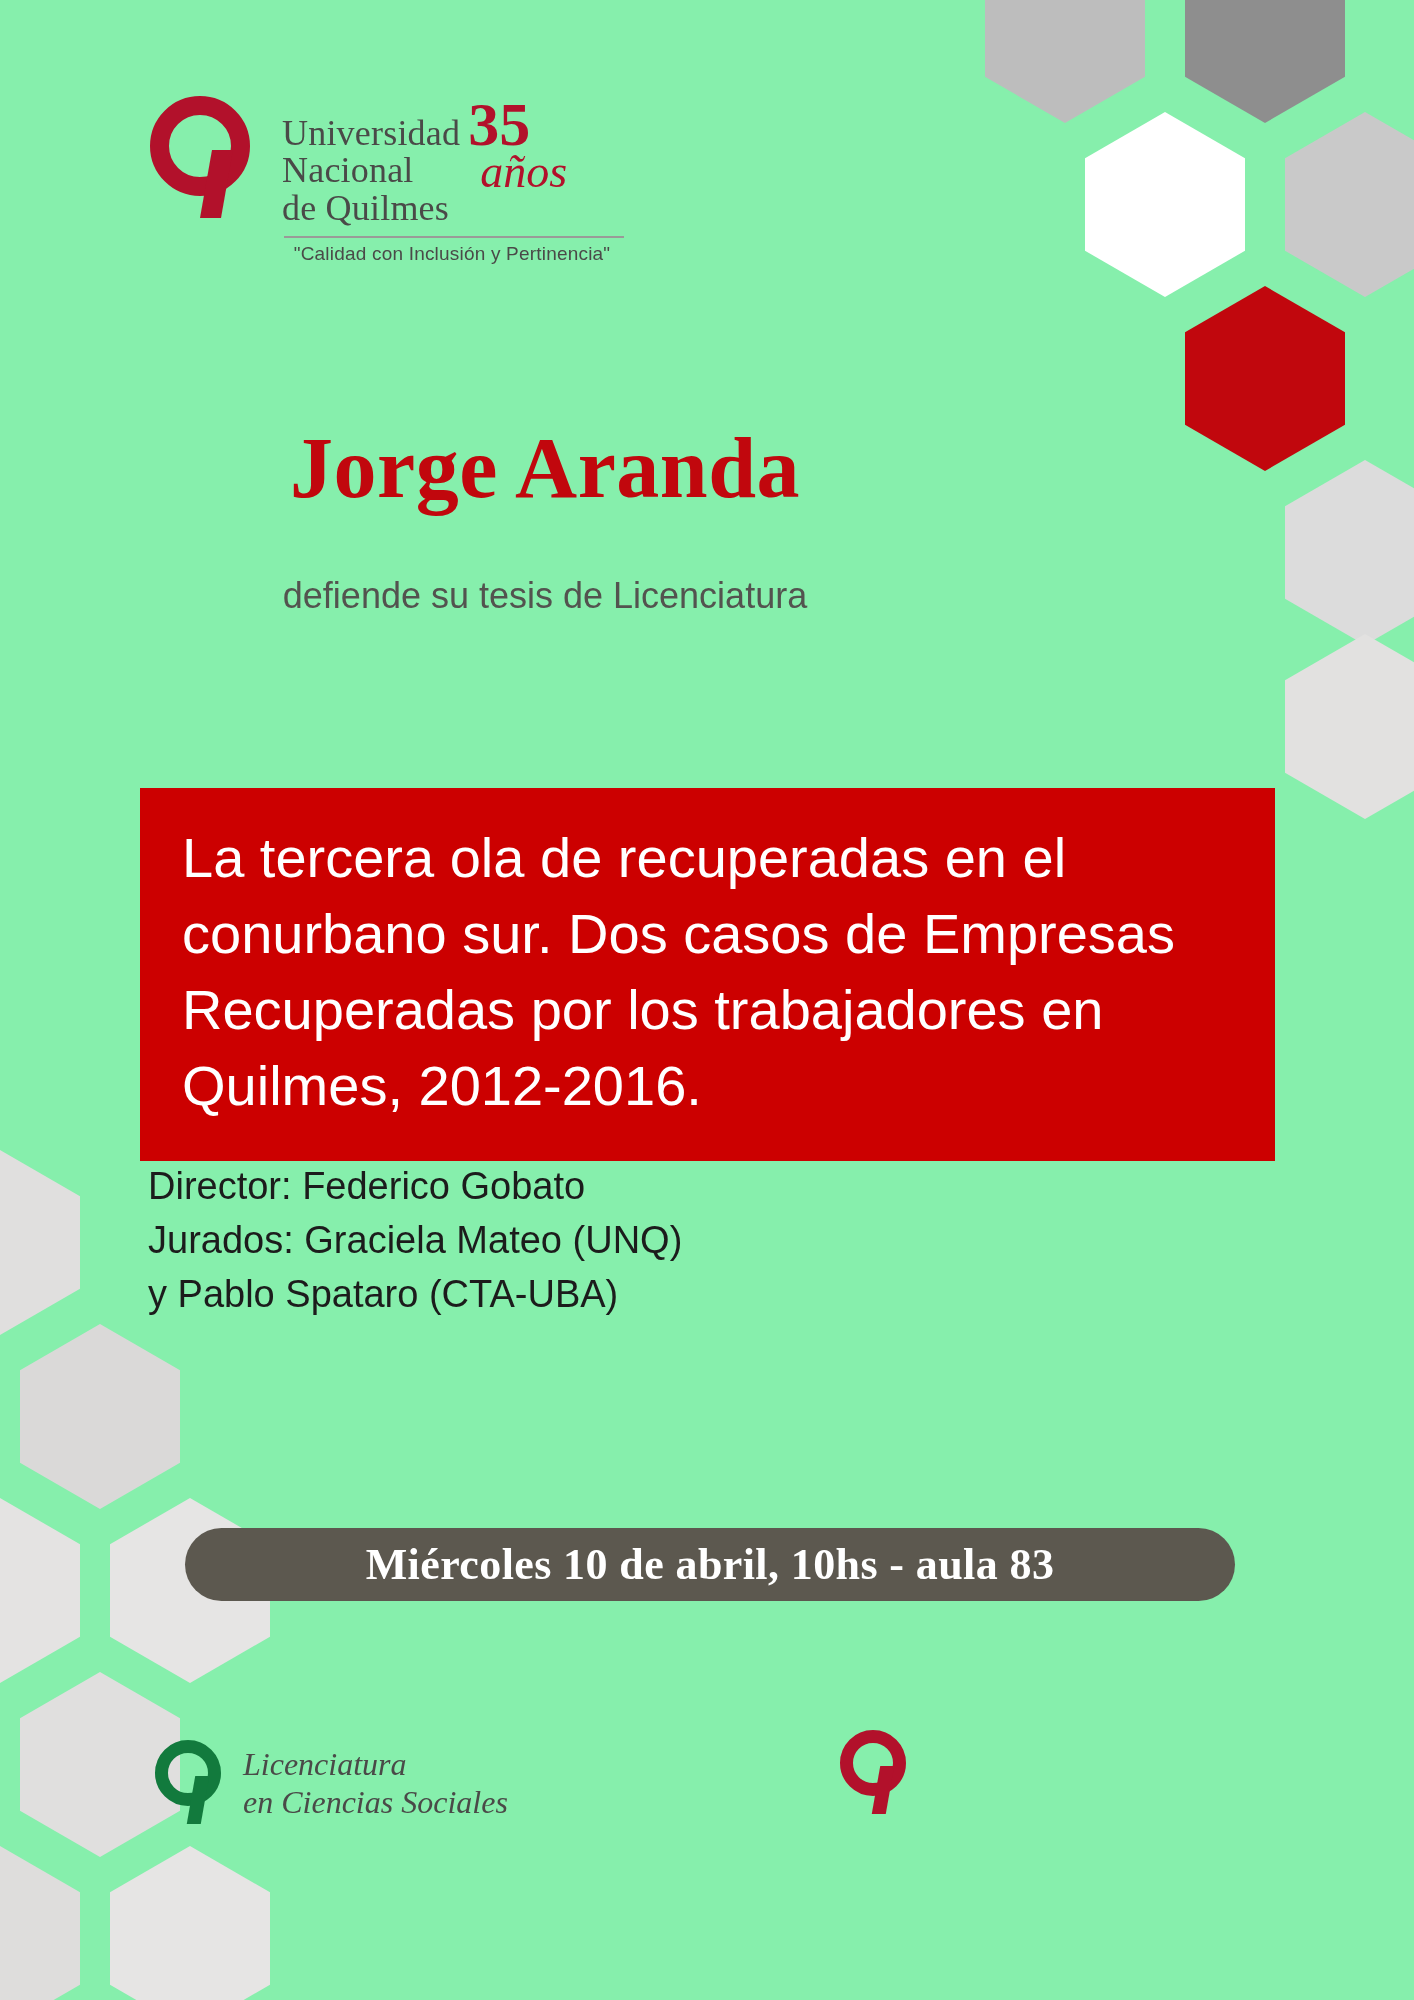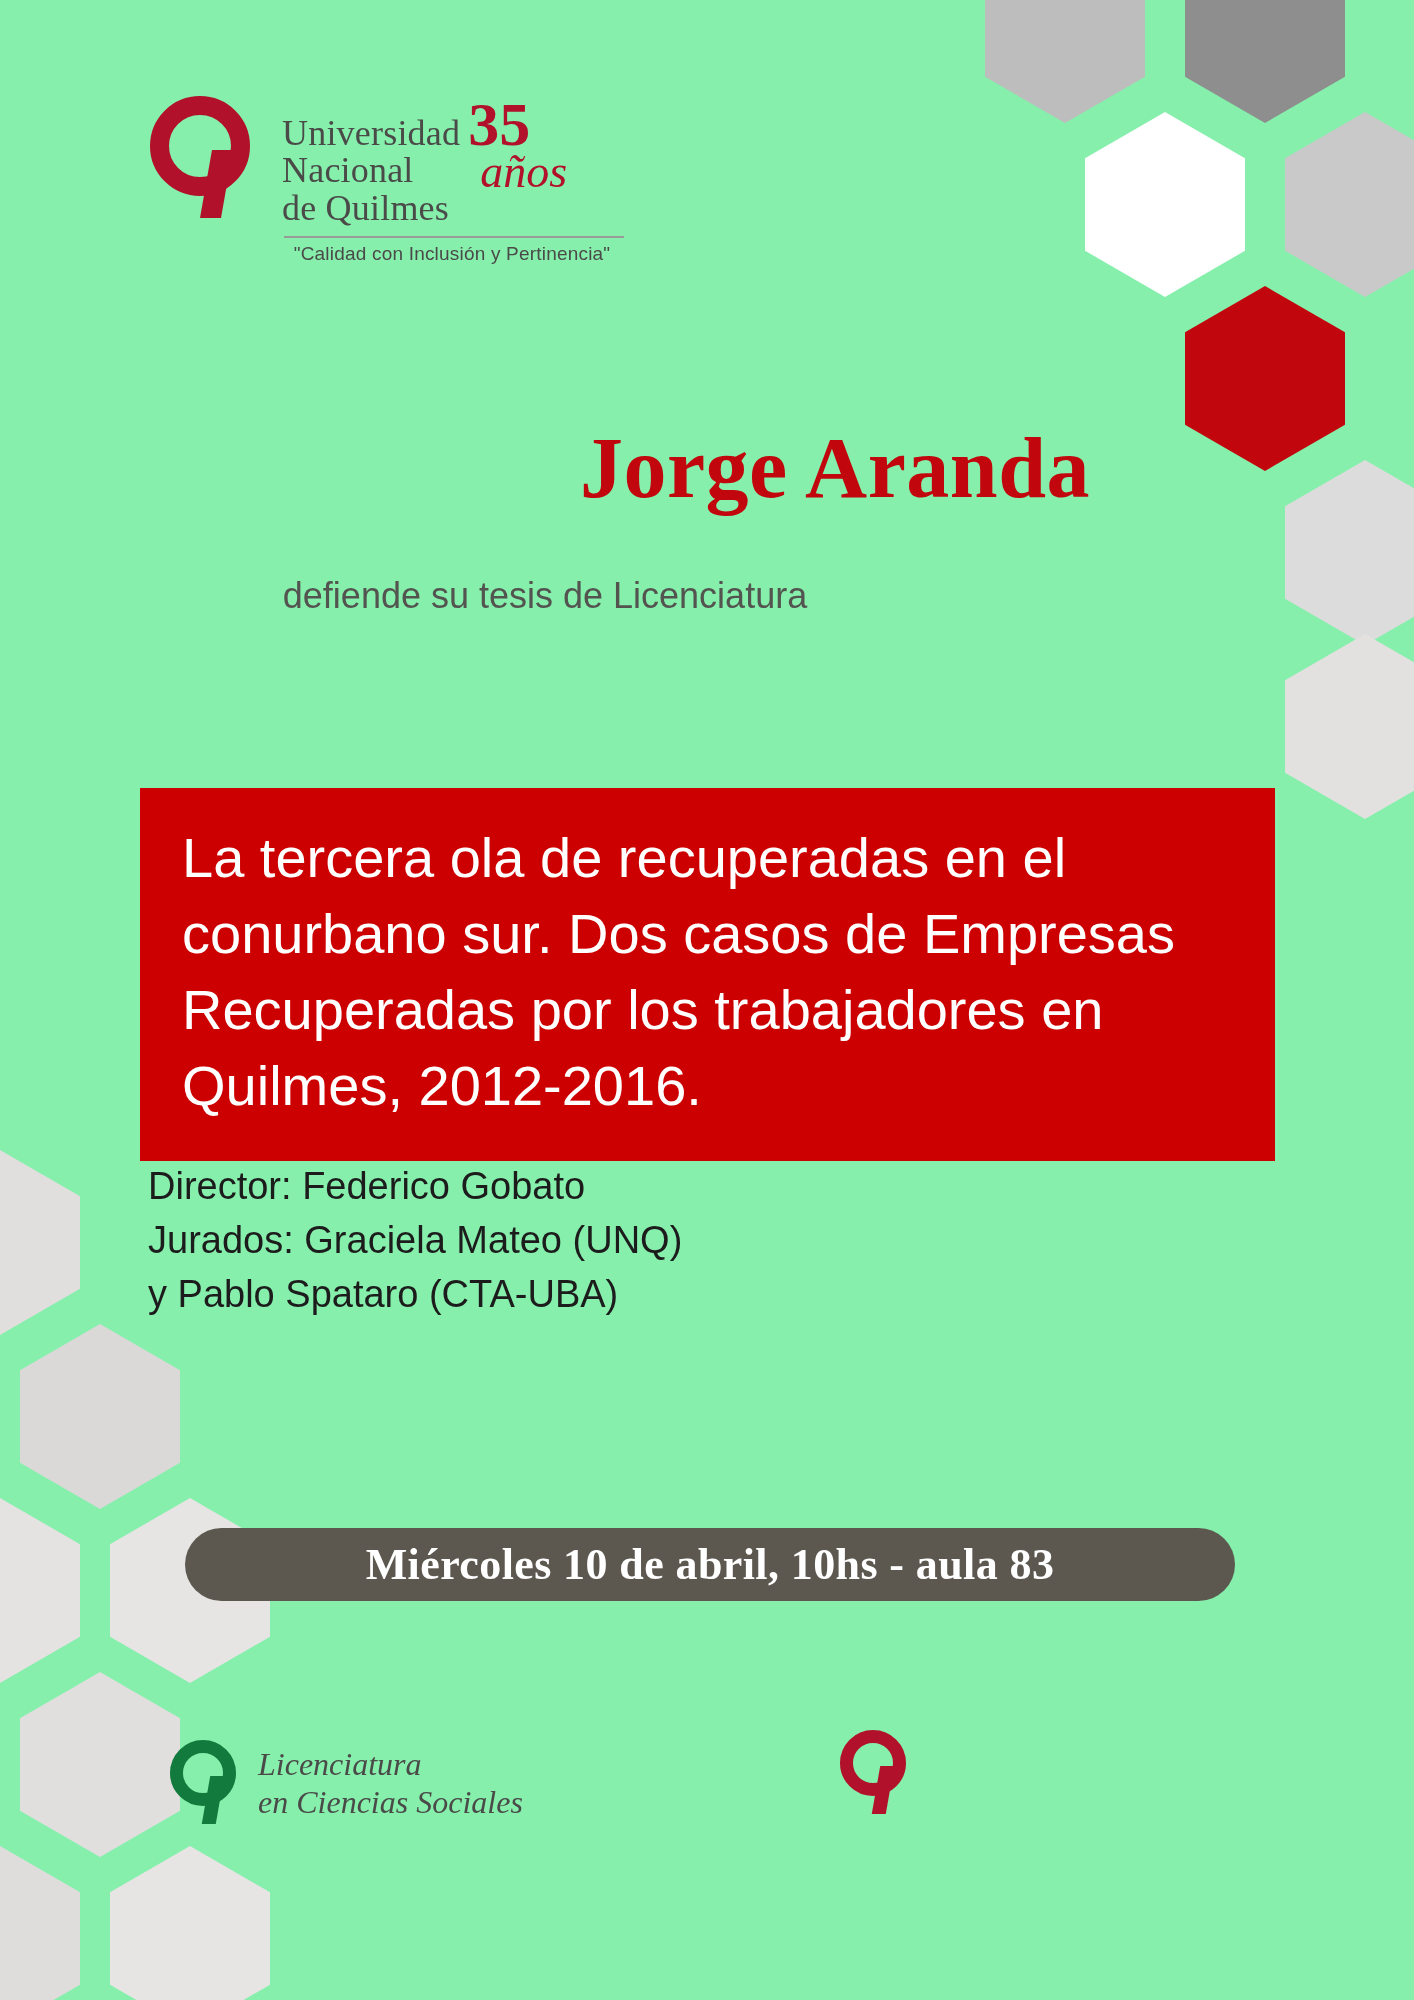--- a/index.html
+++ b/index.html
@@ -107,21 +107,21 @@
     text-align: center;
     width: 340px;
   }
 
   
   .speaker {
     position: absolute;
     left: 0;
     top: 418px;
     width: 1090px;
-    text-align: right;
+    text-align: center;
     font-family: "Liberation Serif", serif;
     font-weight: bold;
     font-size: 86px;
     color: #c1070d;
     letter-spacing: .5px;
   }
   .subtitle {
     position: absolute;
     left: 0;
     top: 575px;
@@ -207,21 +207,21 @@
   .foot-q.red .tail { background: #b2112b; }
   .foot-text {
     margin-left: 12px;
     font-family: "Liberation Serif", serif;
     color: #4a4a48;
     font-size: 32px;
     line-height: 1.2;
   }
   .foot-text .it { font-style: italic; }
 
-  #left-foot { left: 170px; top: 1740px; }
+  #left-foot { left: 155px; top: 1740px; }
   #right-foot { left: 840px; top: 1730px; }
 </style>
 </head>
 <body>
 
 <div class="poster">
 
   <div>
     <div class="hex" style="left:985px; top:-62px; background:#bdbdbd;"></div>
     <div class="hex" style="left:1185px; top:-62px; background:#8e8e8e;"></div>

